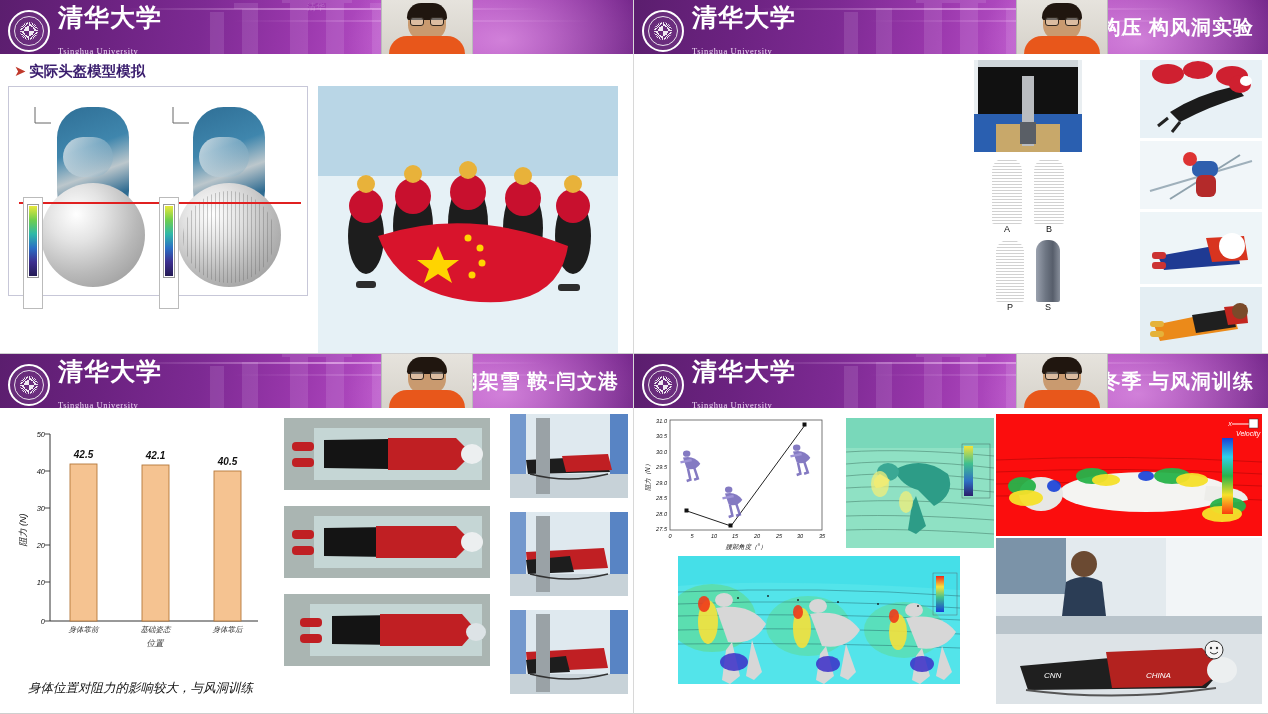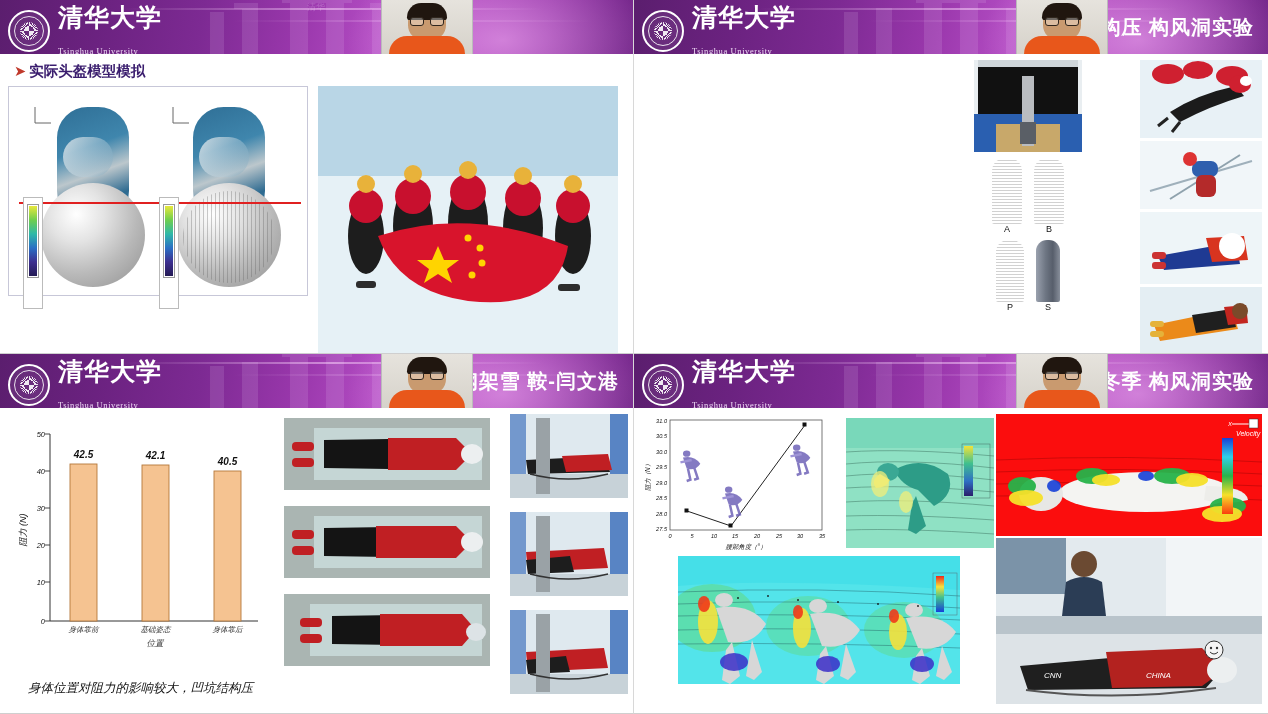--- a/index.html
+++ b/index.html
@@ -417,21 +417,21 @@
             <text x="145.5" y="39">42.1</text>
             <text x="217.5" y="45">40.5</text>
         </g>
         <g font-size="7.5" fill="#333" text-anchor="middle">
           <text x="73.5" y="212">身体靠前</text>
             <text x="145.5" y="212">基础姿态</text>
             <text x="217.5" y="212">身体靠后</text>
         </g>
         <text x="145" y="226" font-size="8.5" fill="#333" text-anchor="middle">位置</text>
       </svg>
-      <div class="bar-caption">身体位置对阻力的影响较大，凹坑结构压</div>
+      <div class="bar-caption">身体位置对阻力的影响较大，与风洞训练</div>
 
       <div style="position:absolute; left:284px; top:10px;">
         <div class="ph sled-top" style="position:relative;width:206px;height:72px;margin-bottom:16px">
           <svg width="206" height="72" viewBox="0 0 206 72">
               <rect width="206" height="72" fill="#aab5b2"></rect>
             <rect x="30" y="10" width="168" height="52" fill="#c5d6d5"></rect>
             <path d="M40 22 L170 20 L186 36 L170 52 L40 50 Z" fill="#141414"></path>
             <path d="M104 20 L172 20 L188 36 L172 52 L104 52 Z" fill="#c01f23"></path>
             <ellipse cx="188" cy="36" rx="11" ry="10" fill="#eceff0"></ellipse>
             <g fill="#c01f23">
@@ -531,21 +531,21 @@
       <div class="glow"></div>
         <div class="streak"></div>
         <div class="streak s2"></div>
       <div class="logo-wrap">
         <div class="seal"></div>
         <div>
           <div class="uni-cn">清华大学</div>
           <div class="uni-en">Tsinghua University</div>
         </div>
       </div>
-      <div class="hdr-title">冬季                     构风洞实验</div>
+      <div class="hdr-title">冬季                     与风洞训练</div>
       <div class="cam">
         <div class="wall"></div>
           <div class="head"></div>
           <div class="hair"></div>
         <div class="glass">
             <i></i>
             <i></i>
           </div>
         <div class="body"></div>
       </div>

